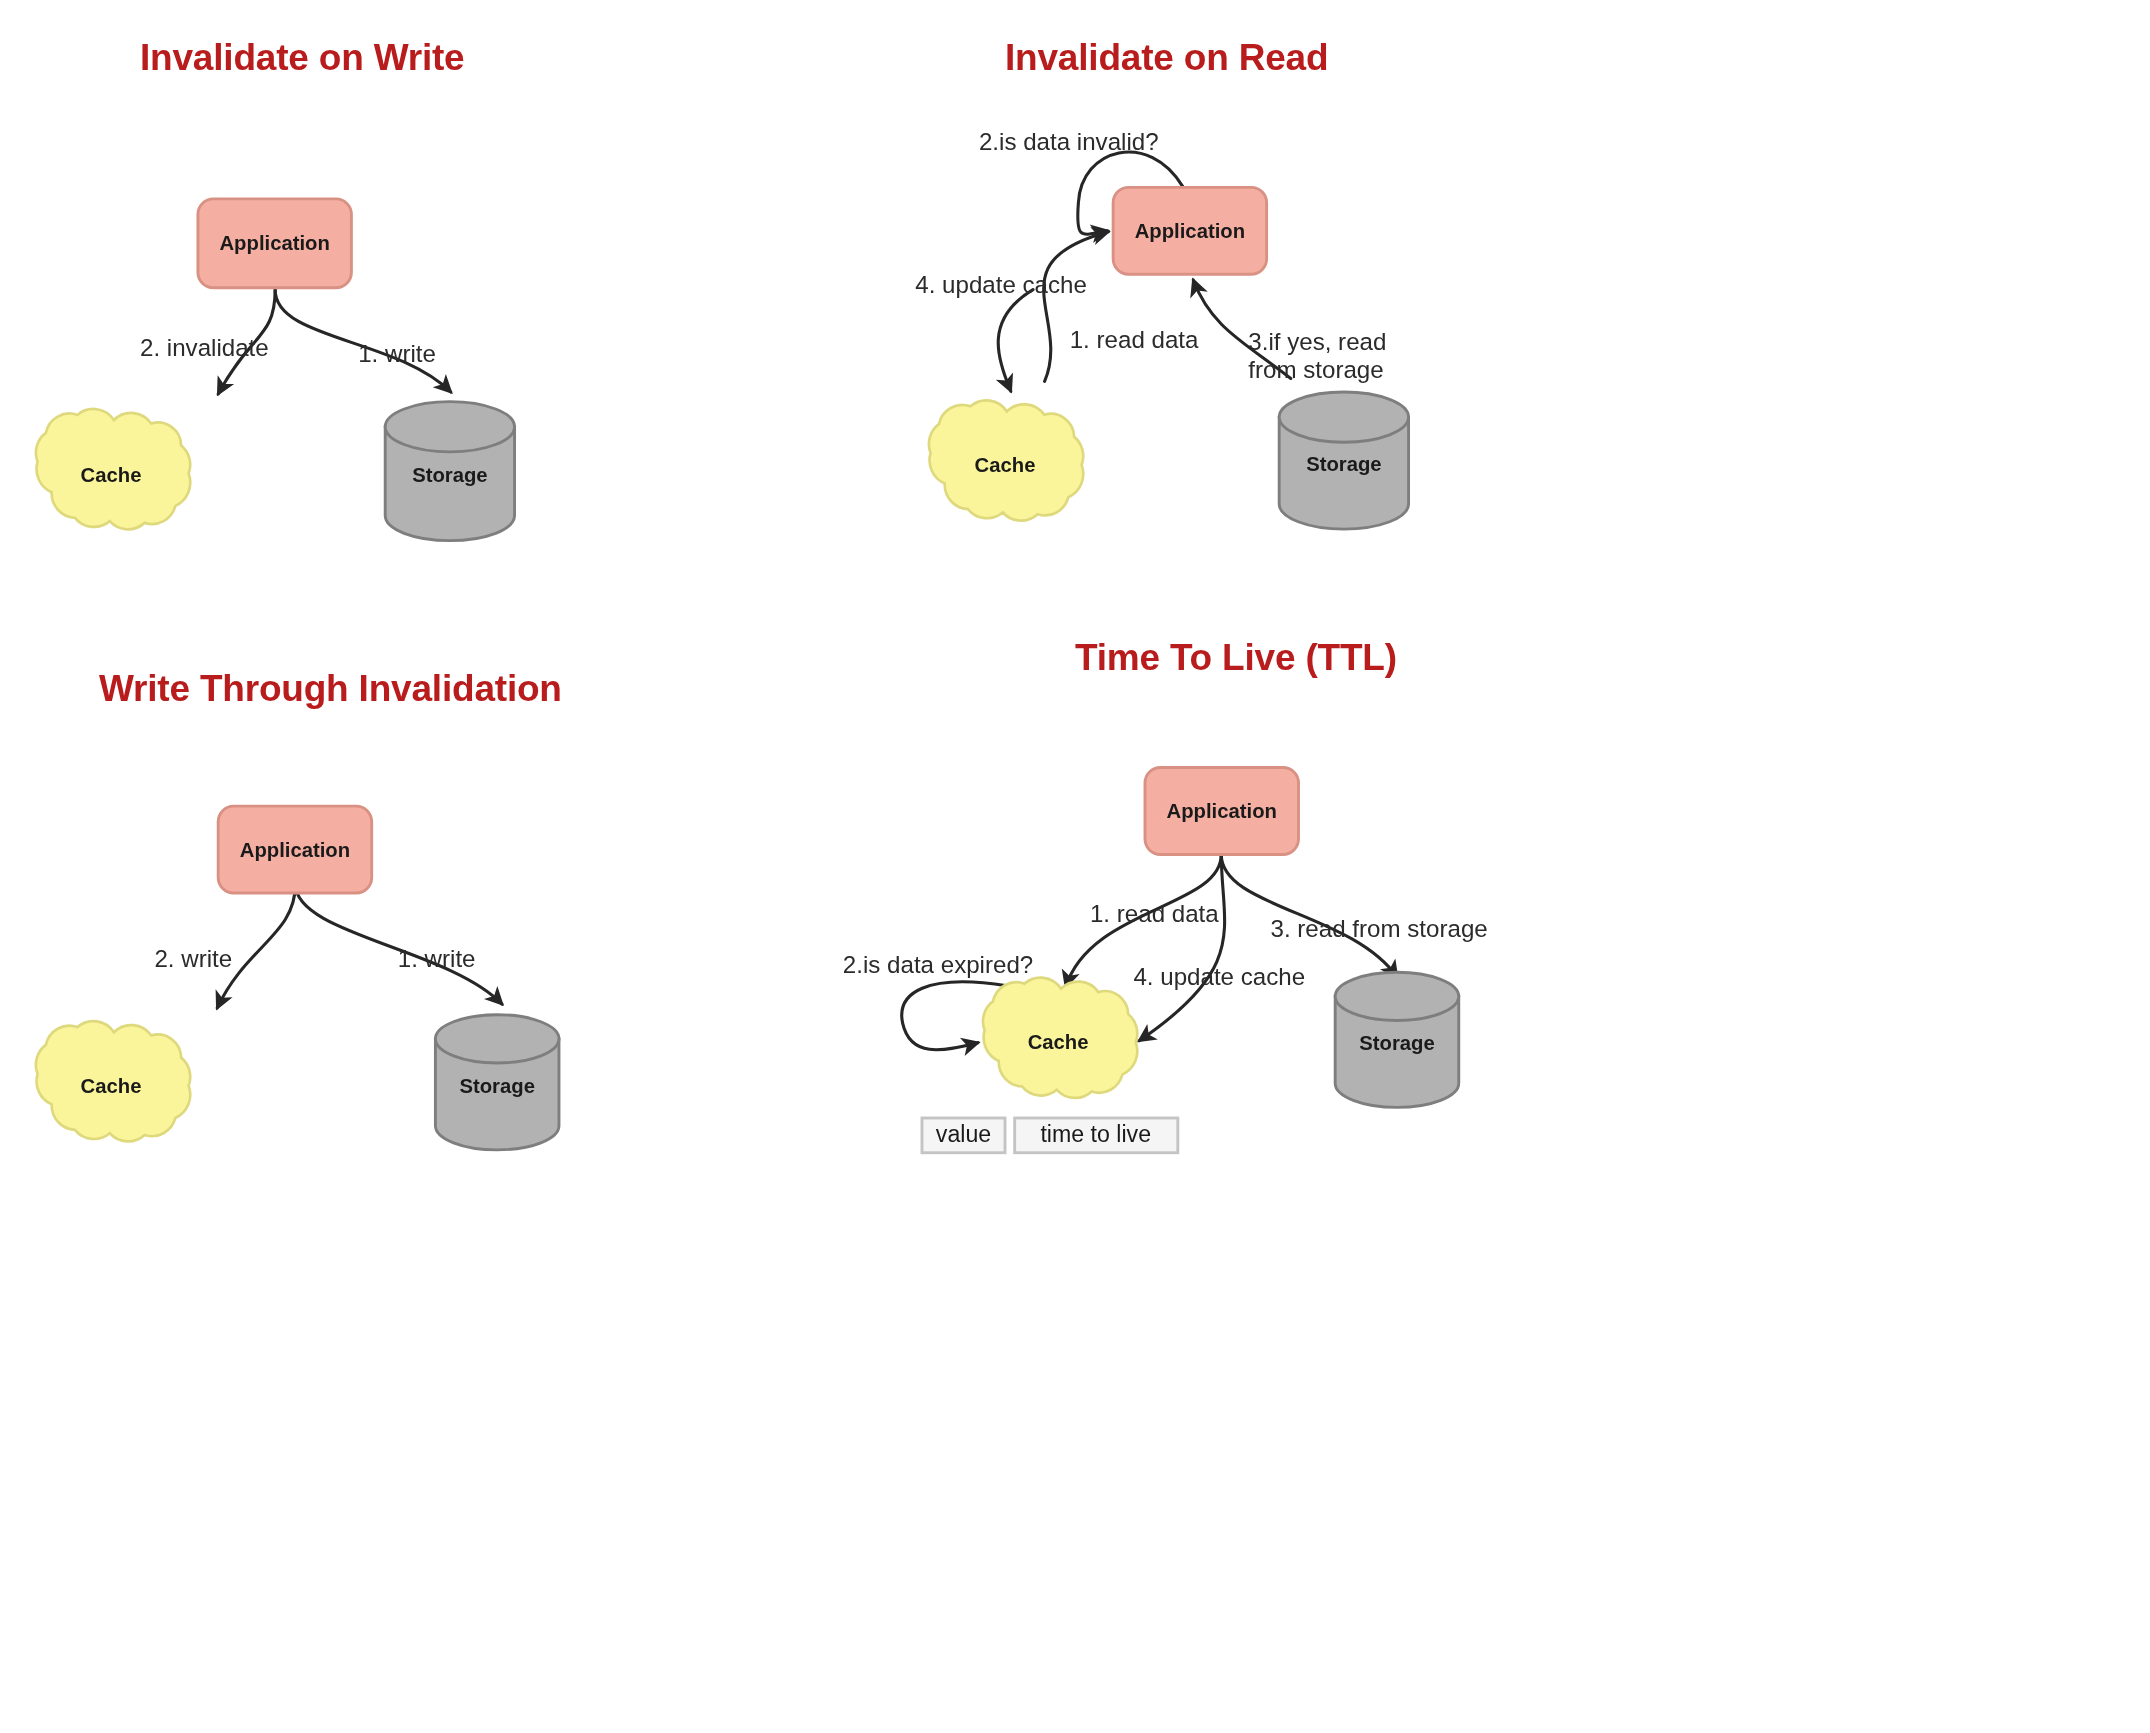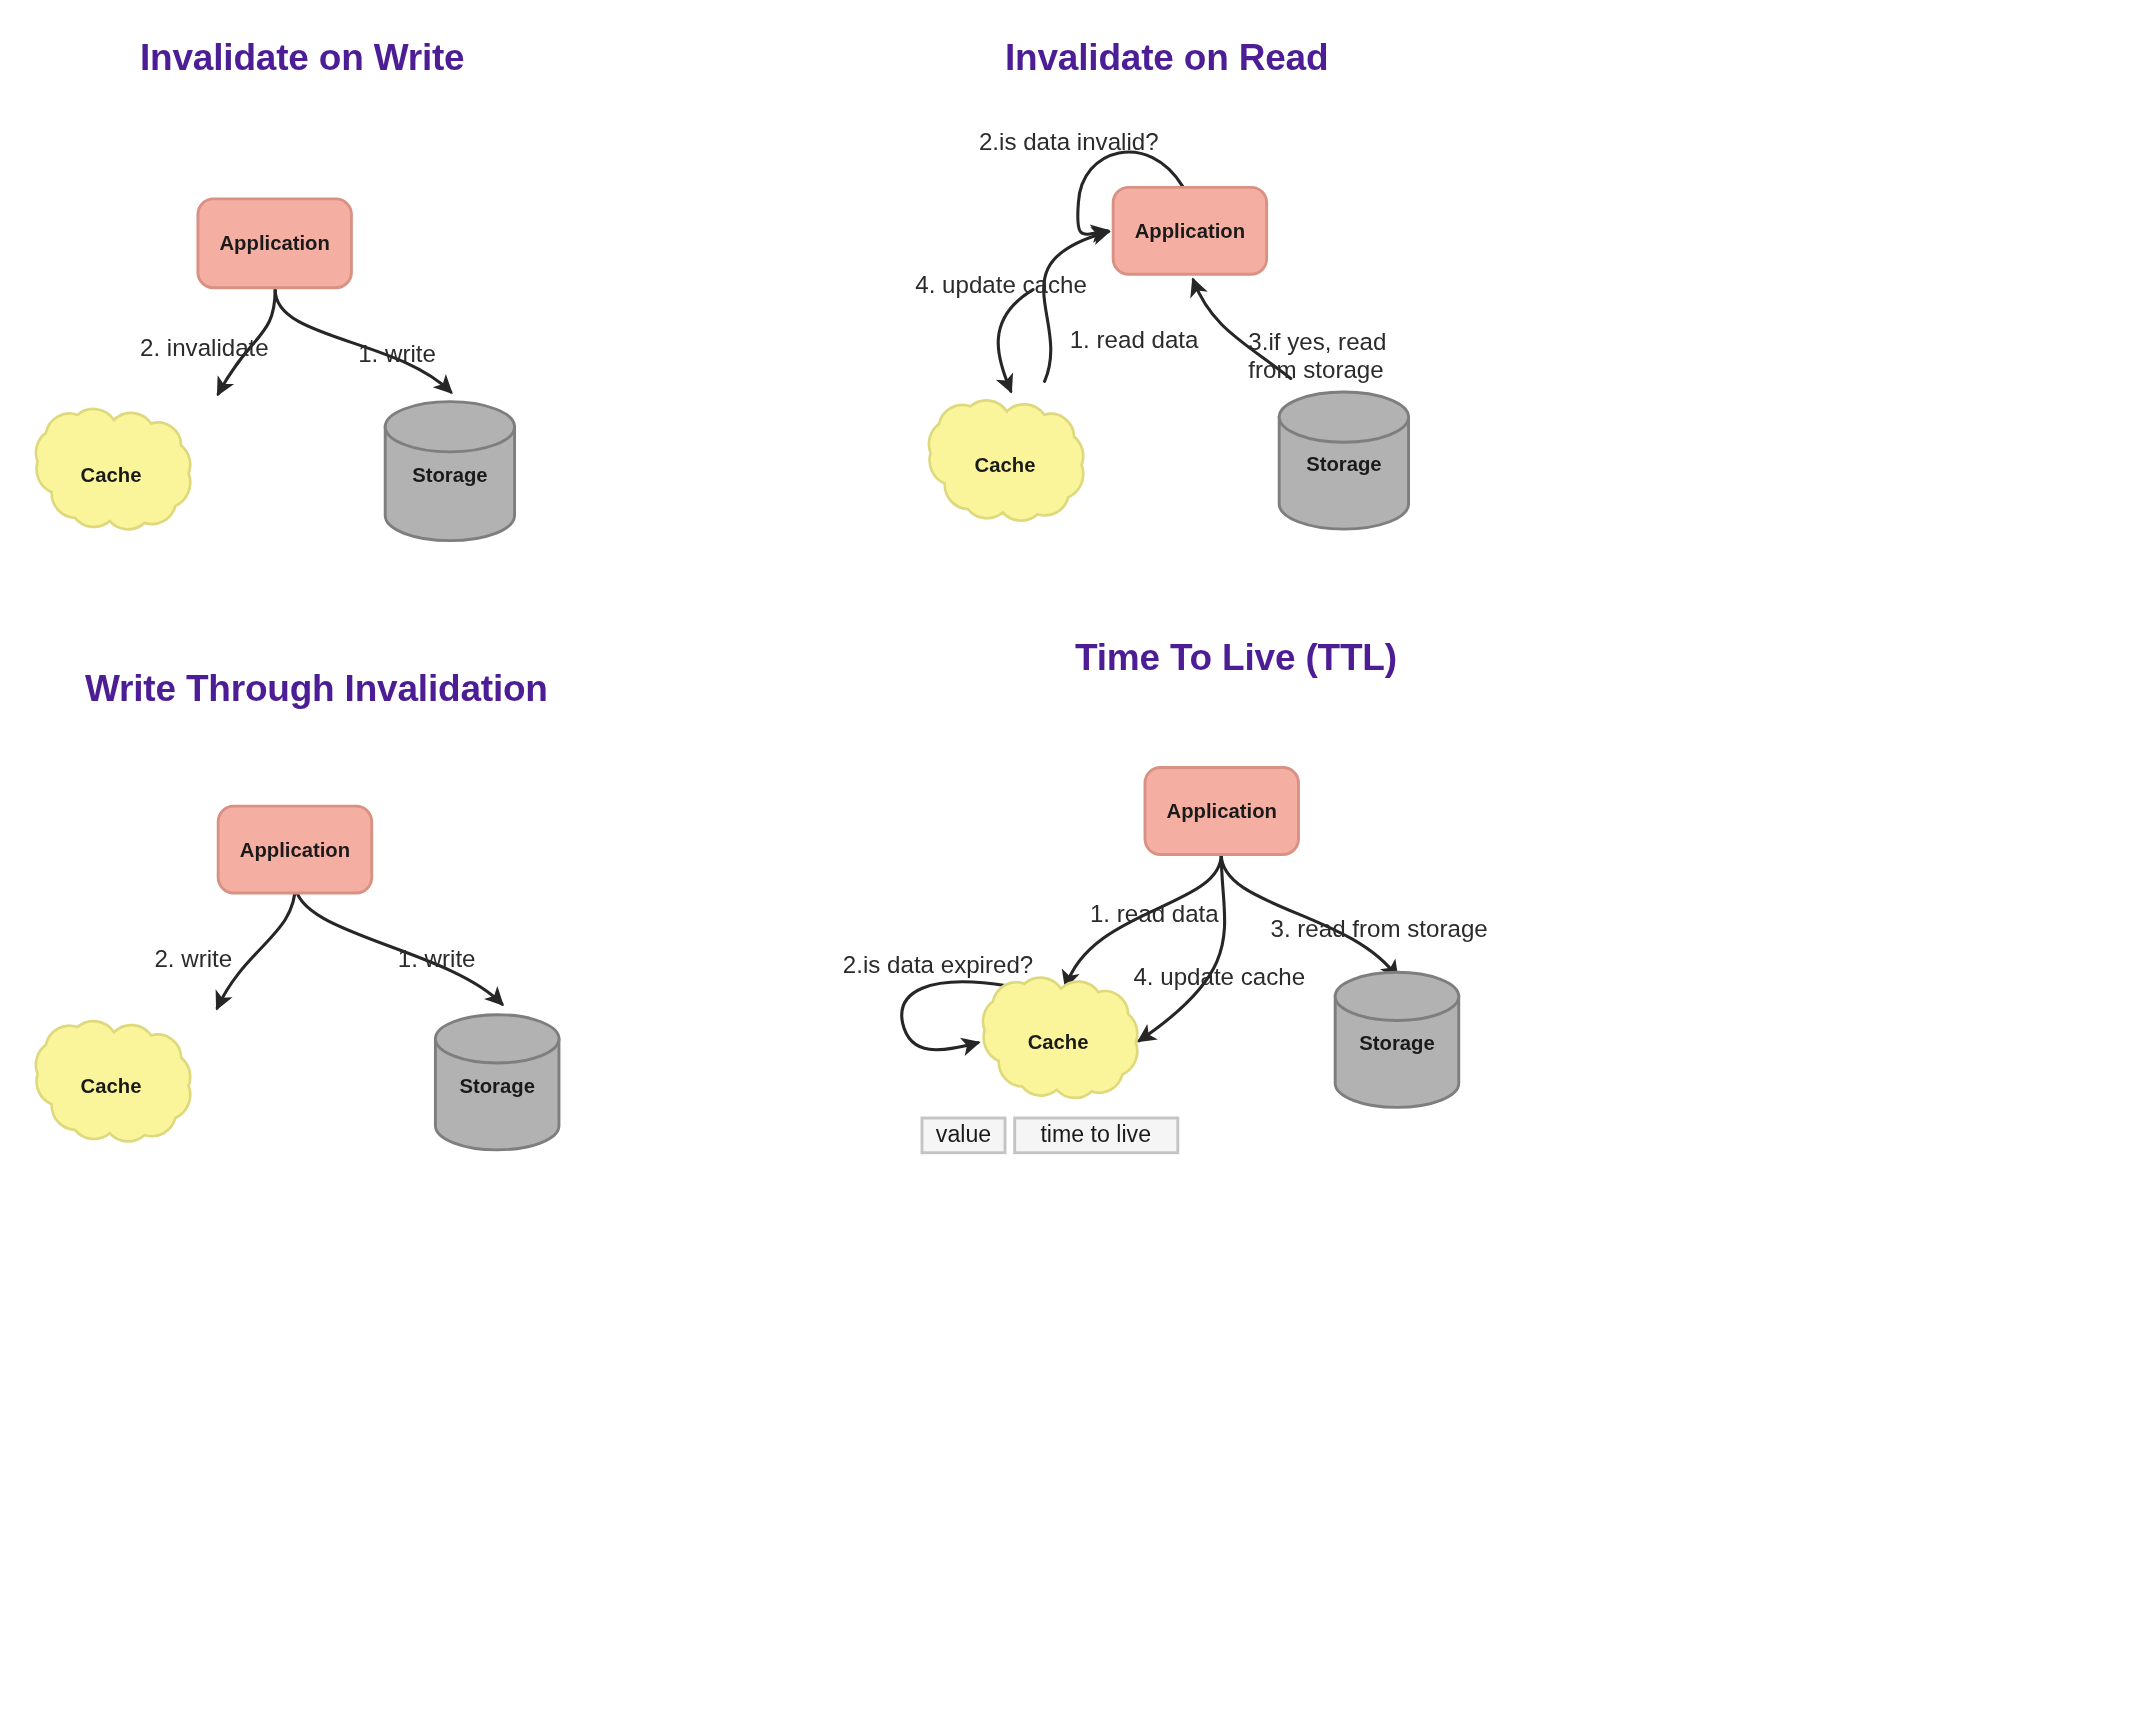--- a/index.html
+++ b/index.html
@@ -13,27 +13,27 @@
     font-family: "Liberation Sans", sans-serif;
     color: #1f1f1f;
     overflow: hidden;
     position: relative;
   }
   .panel-title {
     position: absolute;
     font-weight: bold;
     font-size: 37px;
     letter-spacing: -0.2px;
-    color: #4c1d95;
+    color: #b91c1c;
     white-space: nowrap;
     font-family: "Liberation Sans", sans-serif;
   }
   .t-iow  { left: 140px;  top: 37px; }
   .t-ior  { left: 1005px; top: 37px; text-align: right; }
-  .t-wti  { left: 85px;  top: 668px; }
+  .t-wti  { left: 99px;  top: 668px; }
   .t-ttl  { left: 1075px; top: 637px; }
   .title-layer {
     position: absolute;
     inset: 0;
     pointer-events: none;
   }
   svg.board {
     position: absolute;
     left: 0;
     top: 0;

